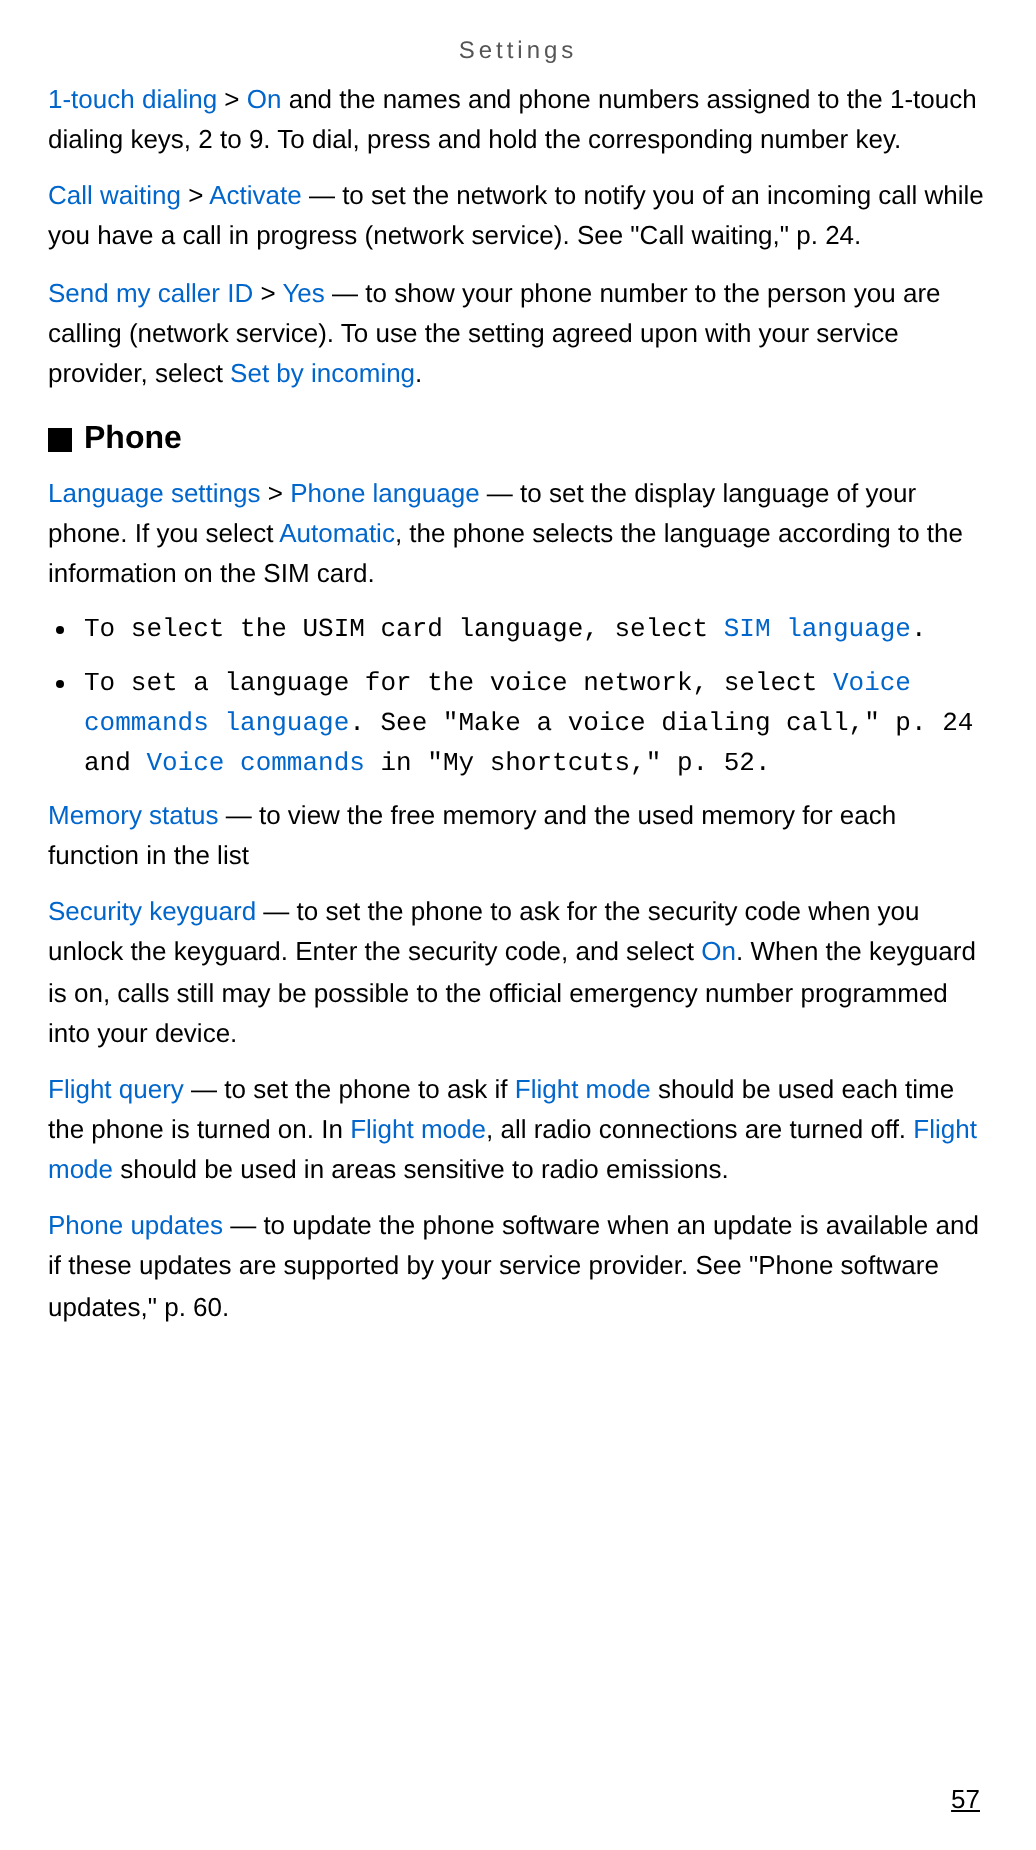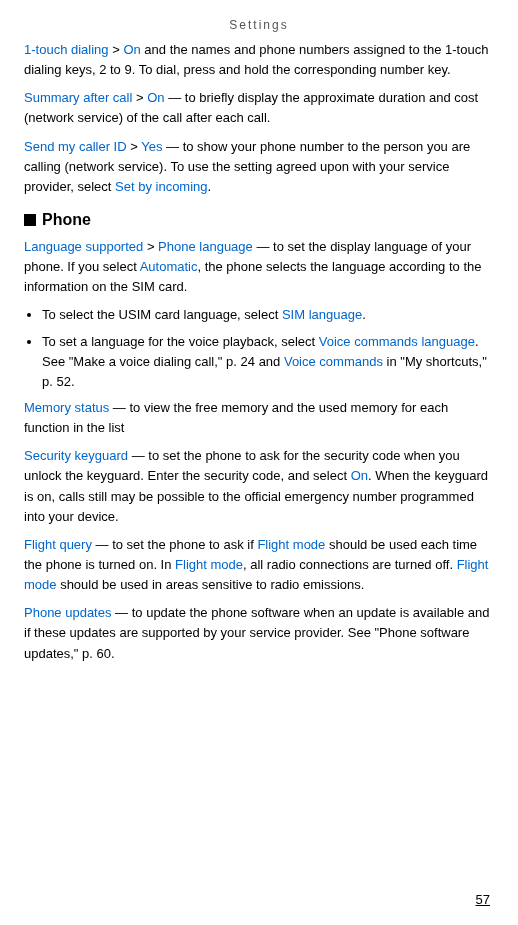--- a/index.html
+++ b/index.html
@@ -42,20 +42,21 @@
       margin-right: 6px;
       flex-shrink: 0;
     }
     .section-heading .heading-text {
       font-size: 16px;
       font-weight: bold;
       color: #000;
     }
     .bullet-list {
       margin: 6px 0 6px 18px;
+      font-family: Liberation Mono, monospace;
     }
     .bullet-list li {
       margin-bottom: 6px;
       line-height: 1.55;
       font-size: 13px;
       list-style-type: disc;
     }
     .page-number {
       position: absolute;
       bottom: 18px;
@@ -71,45 +72,45 @@
 <div class="page-header">
   <span>Settings</span>
 </div>
 
 <div class="content">
 
   <p class="paragraph">
     <span class="link-blue">1-touch dialing</span><span> &gt; </span><span class="link-blue">On</span><span> and the names and phone numbers assigned to the 1-touch dialing keys, 2 to 9. To dial, press and hold the corresponding number key.</span>
   </p>
 
+  <p class="paragraph">
+    <span class="link-blue">Call waiting</span><span> &gt; </span><span class="link-blue">Activate</span><span> — to set the network to notify you of an incoming call while you have a call in progress (network service). See "Call waiting," p. 24.</span>
+  </p>
 
-  <p class="paragraph">
-    <span class="link-blue">Summary after call</span><span> &gt; </span><span class="link-blue">On</span><span> — to briefly display the approximate duration and cost (network service) of the call after each call.</span>
-  </p>
 
   <p class="paragraph">
     <span class="link-blue">Send my caller ID</span><span> &gt; </span><span class="link-blue">Yes</span><span> — to show your phone number to the person you are calling (network service). To use the setting agreed upon with your service provider, select </span><span class="link-blue">Set by incoming</span><span>.</span>
   </p>
 
   <div class="section-heading">
     <span class="square-icon"></span>
     <span class="heading-text">Phone</span>
   </div>
 
 
   <p class="paragraph">
-    <span class="link-blue">Language supported</span><span> &gt; </span><span class="link-blue">Phone language</span><span> — to set the display language of your phone. If you select </span><span class="link-blue">Automatic</span><span>, the phone selects the language according to the information on the SIM card.</span>
+    <span class="link-blue">Language settings</span><span> &gt; </span><span class="link-blue">Phone language</span><span> — to set the display language of your phone. If you select </span><span class="link-blue">Automatic</span><span>, the phone selects the language according to the information on the SIM card.</span>
   </p>
 
   <ul class="bullet-list">
     <li>
       <span>To select the USIM card language, select </span><span class="link-blue">SIM language</span><span>.</span>
     </li>
     <li>
-      <span>To set a language for the voice playback, select </span><span class="link-blue">Voice commands language</span><span>. See "Make a voice dialing call," p. 24 and </span><span class="link-blue">Voice commands</span><span> in "My shortcuts," p. 52.</span>
+      <span>To set a language for the voice network, select </span><span class="link-blue">Voice commands language</span><span>. See "Make a voice dialing call," p. 24 and </span><span class="link-blue">Voice commands</span><span> in "My shortcuts," p. 52.</span>
     </li>
   </ul>
 
   <p class="paragraph">
     <span class="link-blue">Memory status</span><span> — to view the free memory and the used memory for each function in the list</span>
   </p>
 
   <p class="paragraph">
     <span class="link-blue">Security keyguard</span><span> — to set the phone to ask for the security code when you unlock the keyguard. Enter the security code, and select </span><span class="link-blue">On</span><span>. When the keyguard is on, calls still may be possible to the official emergency number programmed into your device.</span>
   </p>

